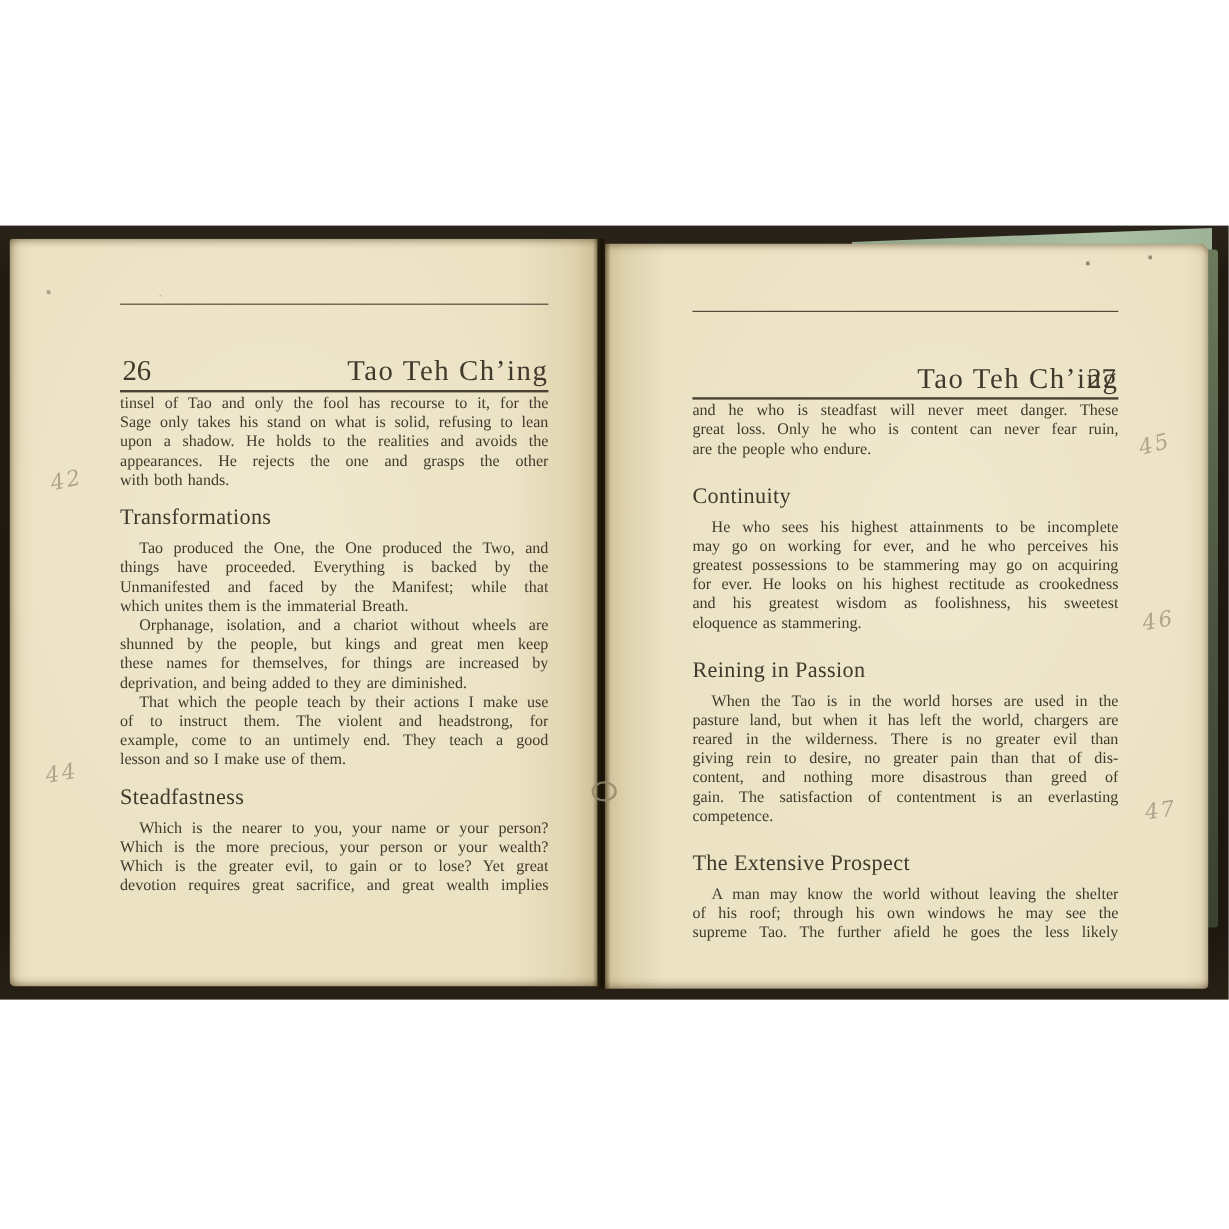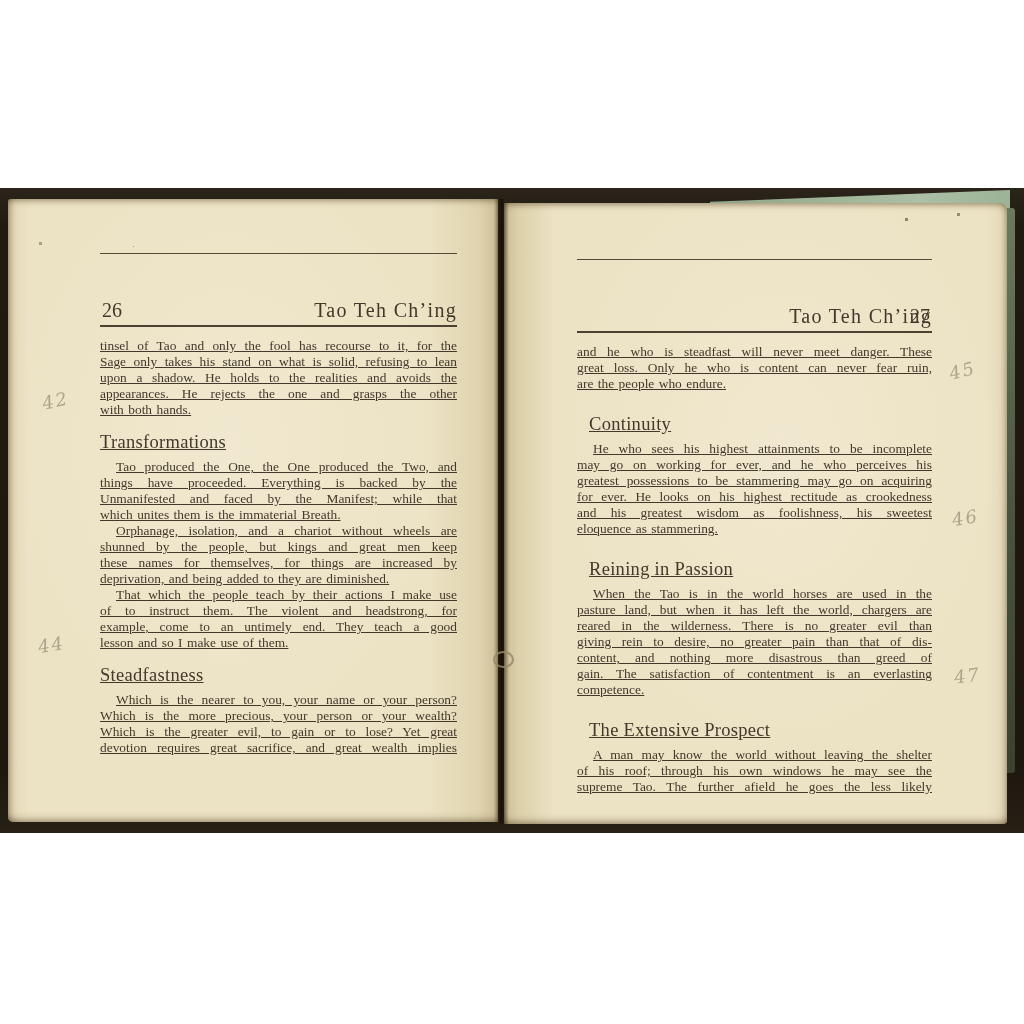--- a/index.html
+++ b/index.html
@@ -75,35 +75,35 @@
   }
   
   .content{
     position:absolute;z-index:7;color:#42392c;
   }
   .content.left{left:100px;top:253px;width:357px;}
   .content.right{left:577px;top:259px;width:355px;}
   .rule{background:#55493a;}
   .rule.thin{height:1px;margin-bottom:5px;}
   .rule.thick{height:2px;margin-top:3px;background:#4c4233;}
-  .head-row{position:relative;height:24px;line-height:24px;font-size:20px;letter-spacing:1.3px;margin-top:44px;}
+  .head-row{position:relative;height:24px;line-height:24px;font-size:24px;letter-spacing:1.3px;margin-top:44px;}
   .rtitle{position:absolute;left:0;right:0;text-align:right;}
   .pnum{position:absolute;letter-spacing:0;}
   .pnum.pleft{left:2px;}
   .pnum.pright{right:2px;}
-  .blocks{padding-top:11px;text-decoration:underline;}
+  .blocks{padding-top:1px;}
   .line{
     height:16px;line-height:16px;font-size:13.4px;
     text-align:justify;text-align-last:justify;
     word-spacing:1.1px;overflow:hidden;
   }
   .line.last{text-align-last:left;}
   .line.indent{text-indent:16px;}
   .heading{font-size:18.5px;line-height:20px;letter-spacing:.3px;margin:14px 0 7px;}
-  .content.right .heading{margin:22px 12px 7px;}
+  .content.right .heading{margin:22px 0 7px;}
   
   .pencil{
     position:absolute;z-index:8;color:#a89d86;
     font-family:"DejaVu Serif", serif;font-style:italic;
     font-size:18px;letter-spacing:2px;opacity:.9;
   }
   .pn-l42{left:42px;top:390px;transform:rotate(-12deg);}
   .pn-l44{left:38px;top:634px;transform:rotate(-10deg);}
   .pn-r45{left:949px;top:360px;transform:rotate(-14deg);}
   .pn-r46{left:952px;top:507px;transform:rotate(-10deg);}

